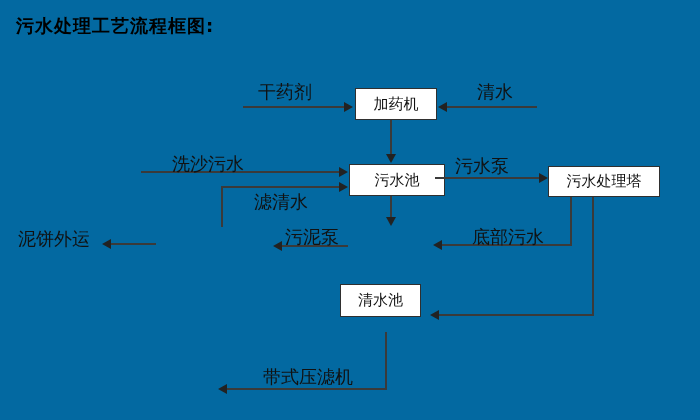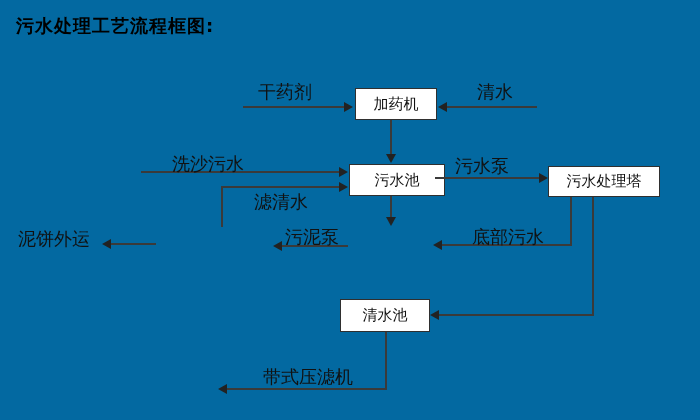--- a/index.html
+++ b/index.html
@@ -30,21 +30,21 @@
 </head>
 <body>
 
 <div id="canvas">
 
   <div id="title">污水处理工艺流程框图:</div>
 
   <div class="node" style="left:355px;top:88px;width:82px;height:32px">加药机</div>
   <div class="node" style="left:349px;top:164px;width:96px;height:32px">污水池</div>
   <div class="node" style="left:548px;top:166px;width:112px;height:31px">污水处理塔</div>
-  <div class="node" style="left:340px;top:299px;width:90px;height:33px">清水池</div>
+  <div class="node" style="left:340px;top:284px;width:81px;height:33px">清水池</div>
 
   <div class="h" style="left:243px;top:106px;width:101px"></div>
   <div class="arr arr-r" style="left:344px;top:102px"></div>
   <div class="lbl" style="left:258px;top:80px">干药剂</div>
 
   <div class="h" style="left:447px;top:106px;width:90px"></div>
   <div class="arr arr-l" style="left:438px;top:102px"></div>
   <div class="lbl" style="left:477px;top:80px">清水</div>
 
   <div class="v" style="left:390px;top:120px;height:34px"></div>

